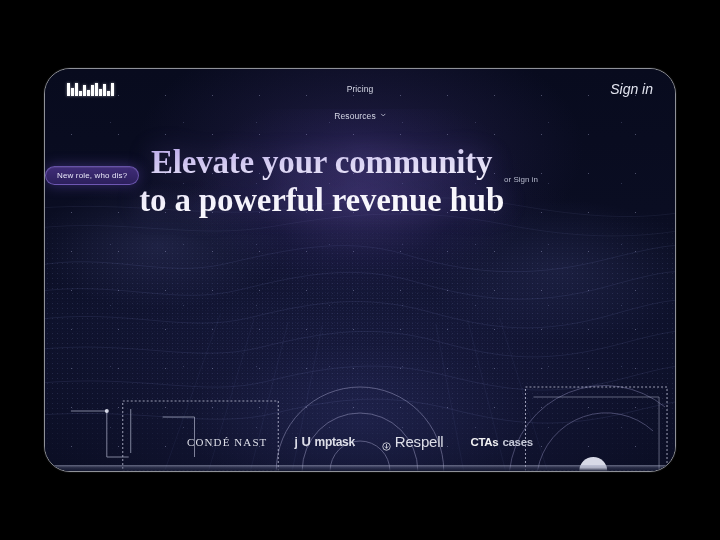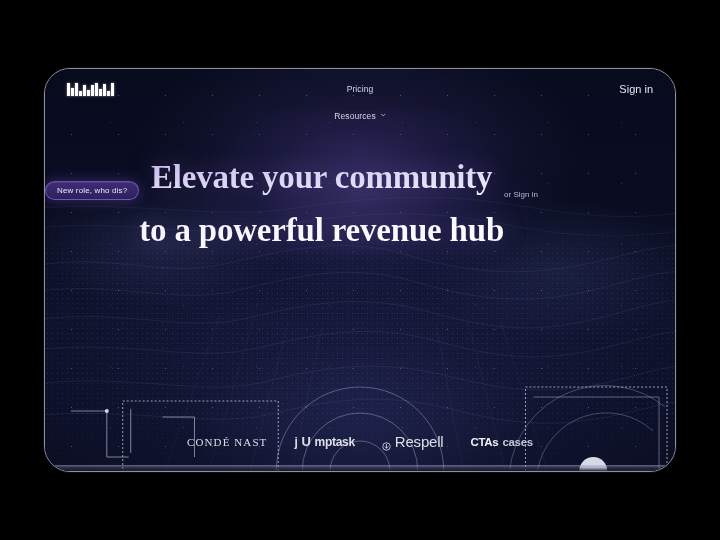--- a/index.html
+++ b/index.html
@@ -105,21 +105,21 @@
     color:#d6d8e6; font-size:8.5px; letter-spacing:.1px;
     cursor:pointer; white-space:nowrap;
   }
   .chev{
     width:6px; height:6px; position:relative; top:-1px;
   }
   .chev svg{ width:100%; height:100%; display:block; }
 
   #signin-link{
     margin-left:auto;
-    color:#e2e4ef; font-size:11px; cursor:pointer; white-space:nowrap;
+    color:#e2e4ef; font-size:14px; cursor:pointer; white-space:nowrap;font-style:italic;
   }
 
   
   #hero{
     position:absolute; left:0; right:0; top:62px;
     display:flex; flex-direction:row; align-items:center;
     z-index:5;
   }
 
   #hero-badge{
@@ -139,21 +139,21 @@
     font-family:"Liberation Serif", serif;
     font-size:33px;
     line-height:1.14;
     letter-spacing:-0.2px;
     background:linear-gradient(176deg,#b8a6e8 0%, #d9d2f3 32%, #f4f2fb 62%, #ffffff 100%);
     -webkit-background-clip:text; background-clip:text;
     -webkit-text-fill-color:transparent; color:transparent;
     text-shadow:none;
     filter:drop-shadow(0 0 12px rgba(140,110,225,0.28));
   }
-  #hero-title .ln{ display:block; white-space:nowrap;margin-top:15px; }
+  #hero-title .ln{ display:block; white-space:nowrap; }
 
   #hero-sub{
     margin-top:12px;
     text-align:center;
     color:#b9bccf;
     font-size:8.3px;
     line-height:1.65;
   }
   #hero-sub .ln{ display:block; white-space:nowrap; }
 

